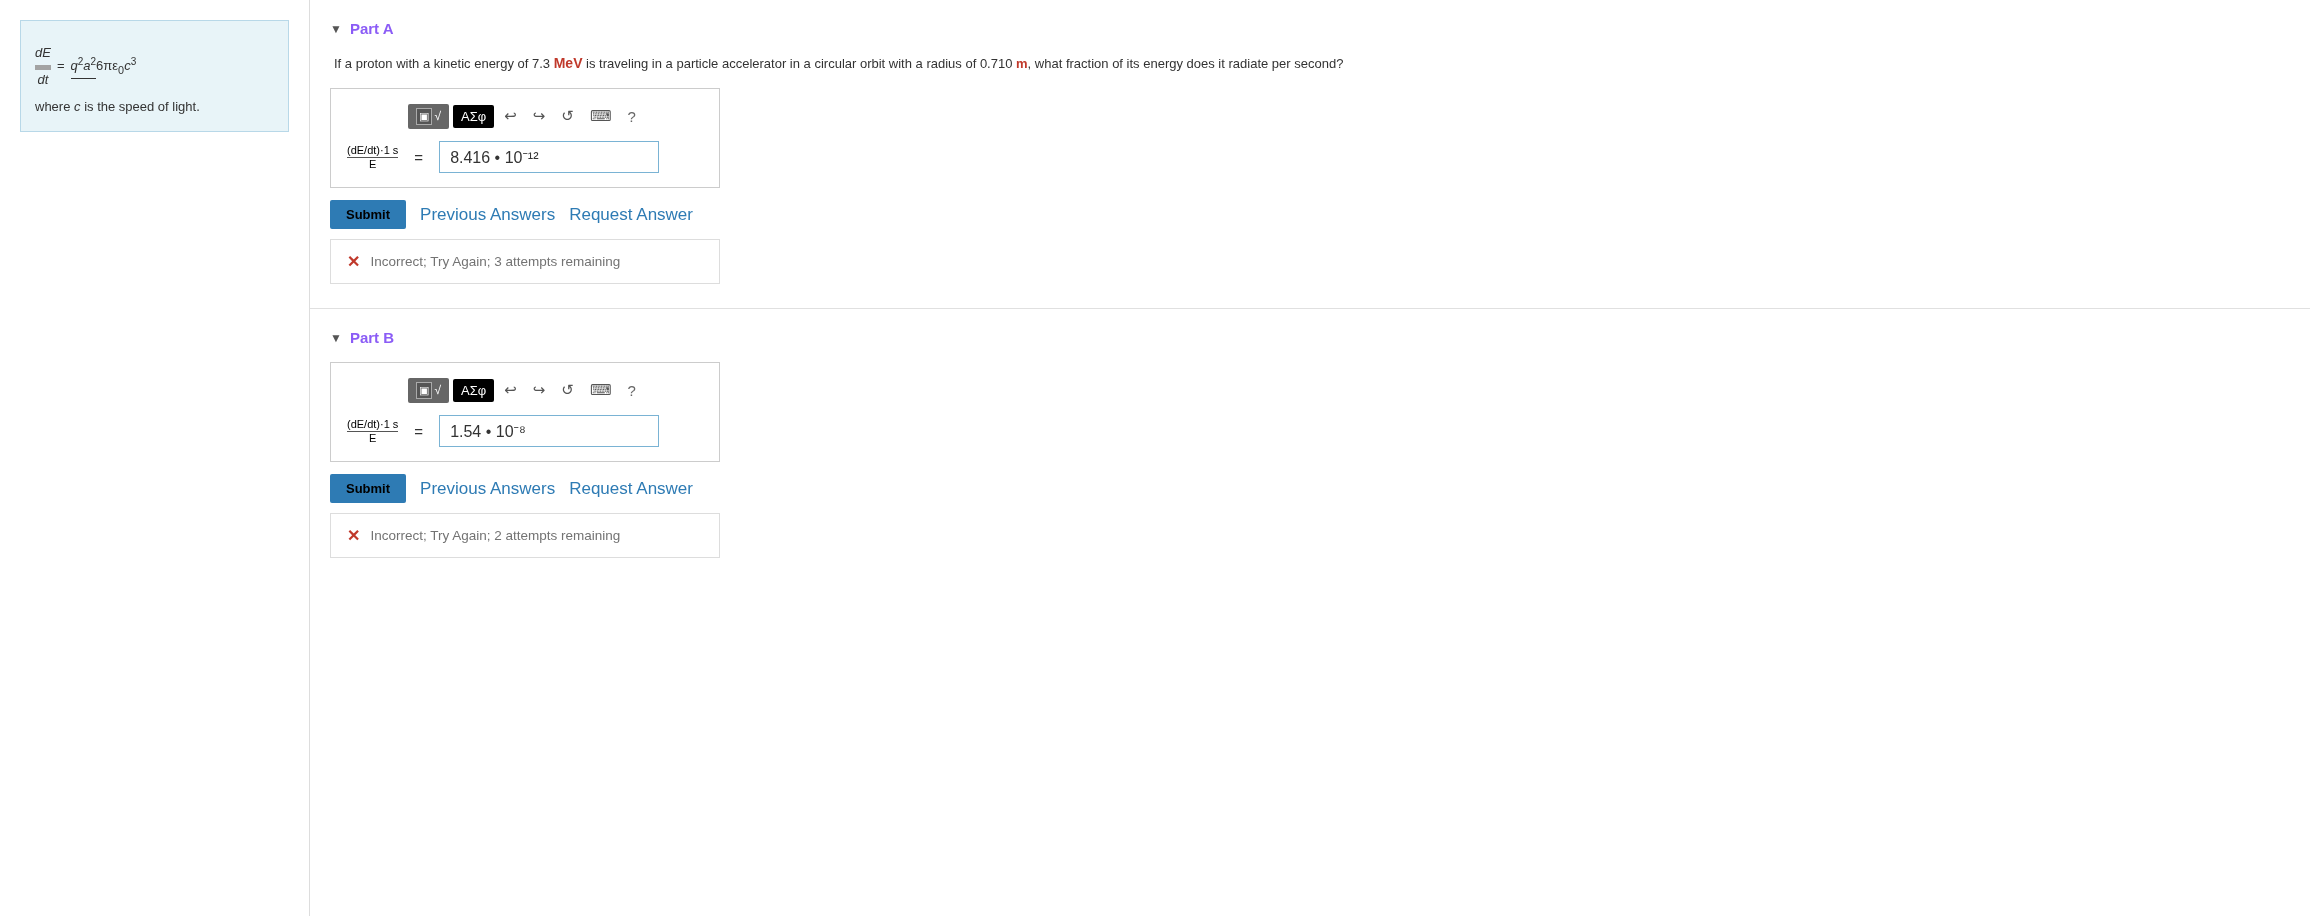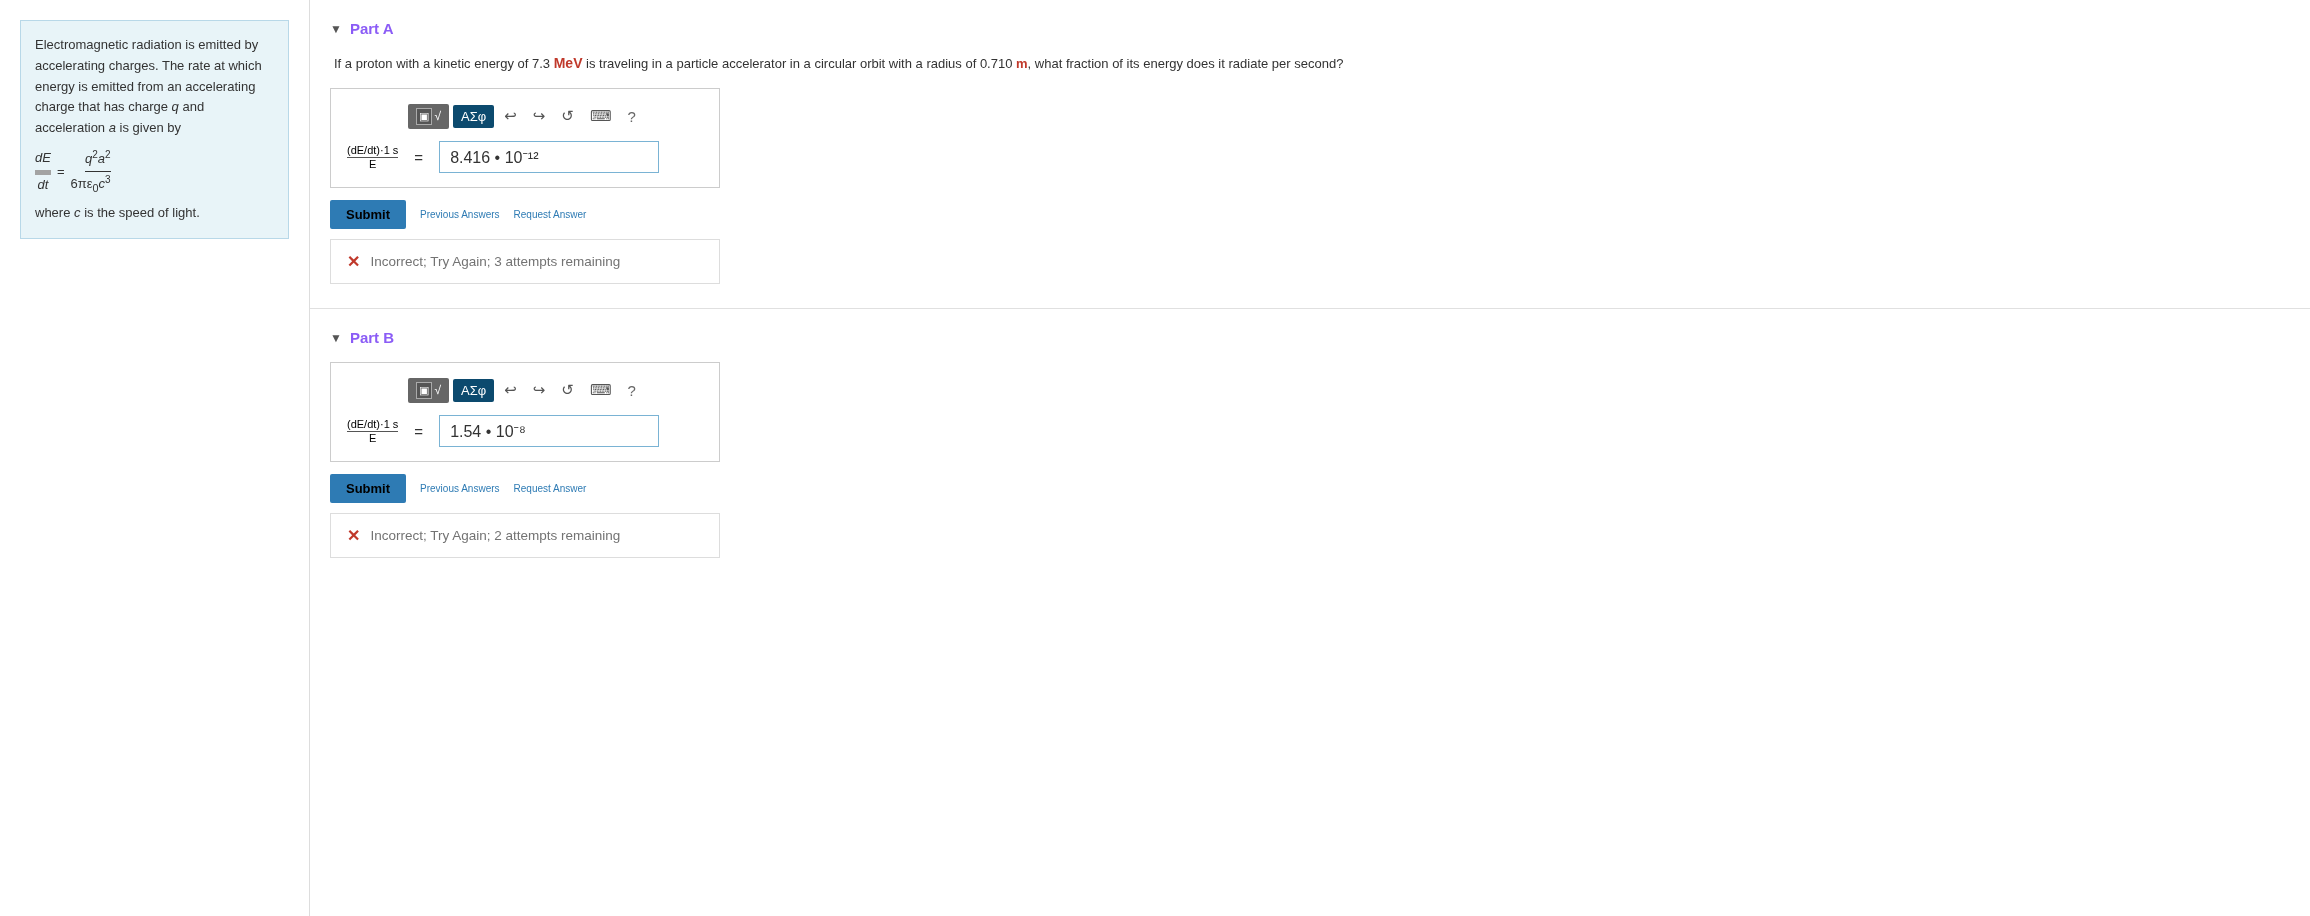--- a/index.html
+++ b/index.html
@@ -79,21 +79,21 @@
       font-size: 13px;
       cursor: pointer;
       display: flex;
       align-items: center;
       gap: 2px;
       border-radius: 2px;
       min-width: 32px;
       justify-content: center;
     }
     .toolbar-btn.light {
-      background: #0c4a6e;
+      background: #000000;
     }
     .toolbar-btn-icon {
       background: transparent;
       border: none;
       cursor: pointer;
       font-size: 15px;
       color: #555;
       padding: 4px 6px;
     }
     .equation-row {
@@ -141,21 +141,21 @@
       padding: 7px 16px;
       font-size: 13px;
       cursor: pointer;
       border-radius: 2px;
       font-weight: bold;
     }
     .link-btn {
       color: #2e7bb4;
       background: none;
       border: none;
-      font-size: 10px;
+      font-size: 17px;
       cursor: pointer;
       text-decoration: none;
     }
     .feedback-box {
       display: flex;
       align-items: center;
       gap: 10px;
       background: #fff;
       border: 1px solid #ddd;
       padding: 12px 16px;
@@ -174,30 +174,27 @@
     }
     sup {
       font-size: 10px;
     }
   </style>
 </head>
 <body>
 
 <div class="left-panel">
   <div class="info-box">
-    <p>
-      Electromagnetic radiation is emitted by accelerating charges. The rate at which energy is emitted from an accelerating charge that has charge <span style="font-style:italic;">q</span> and acceleration <span style="font-style:italic;">a</span> is given by
-    </p>
     <p style="margin-top:8px; display:flex; align-items:center; gap:6px; flex-wrap:wrap;">
       <span style="display:inline-flex;flex-direction:column;align-items:center;font-size:13px;">
         <span style="border-bottom:5px solid #a3a3a3;padding-bottom:1px;font-style:italic;">dE</span>
         <span style="font-style:italic;">dt</span>
       </span>
       <span>=</span>
-      <span style="display:inline-flex;flex-direction:column;align-items:flex-end;font-size:13px;">
+      <span style="display:inline-flex;align-items:flex-end;font-size:13px;">
         <span style="border-bottom:1px solid #333;padding-bottom:1px;"><span style="font-style:italic;">q</span><sup>2</sup><span style="font-style:italic;">a</span><sup>2</sup></span>
         <span>6πε<sub>0</sub><span style="font-style:italic;">c</span><sup>3</sup></span>
       </span>
       <span style="font-size:13px;">where <span style="font-style:italic;">c</span> is the speed of light.</span>
     </p>
   </div>
 </div>
 
 <div class="right-panel">
 

